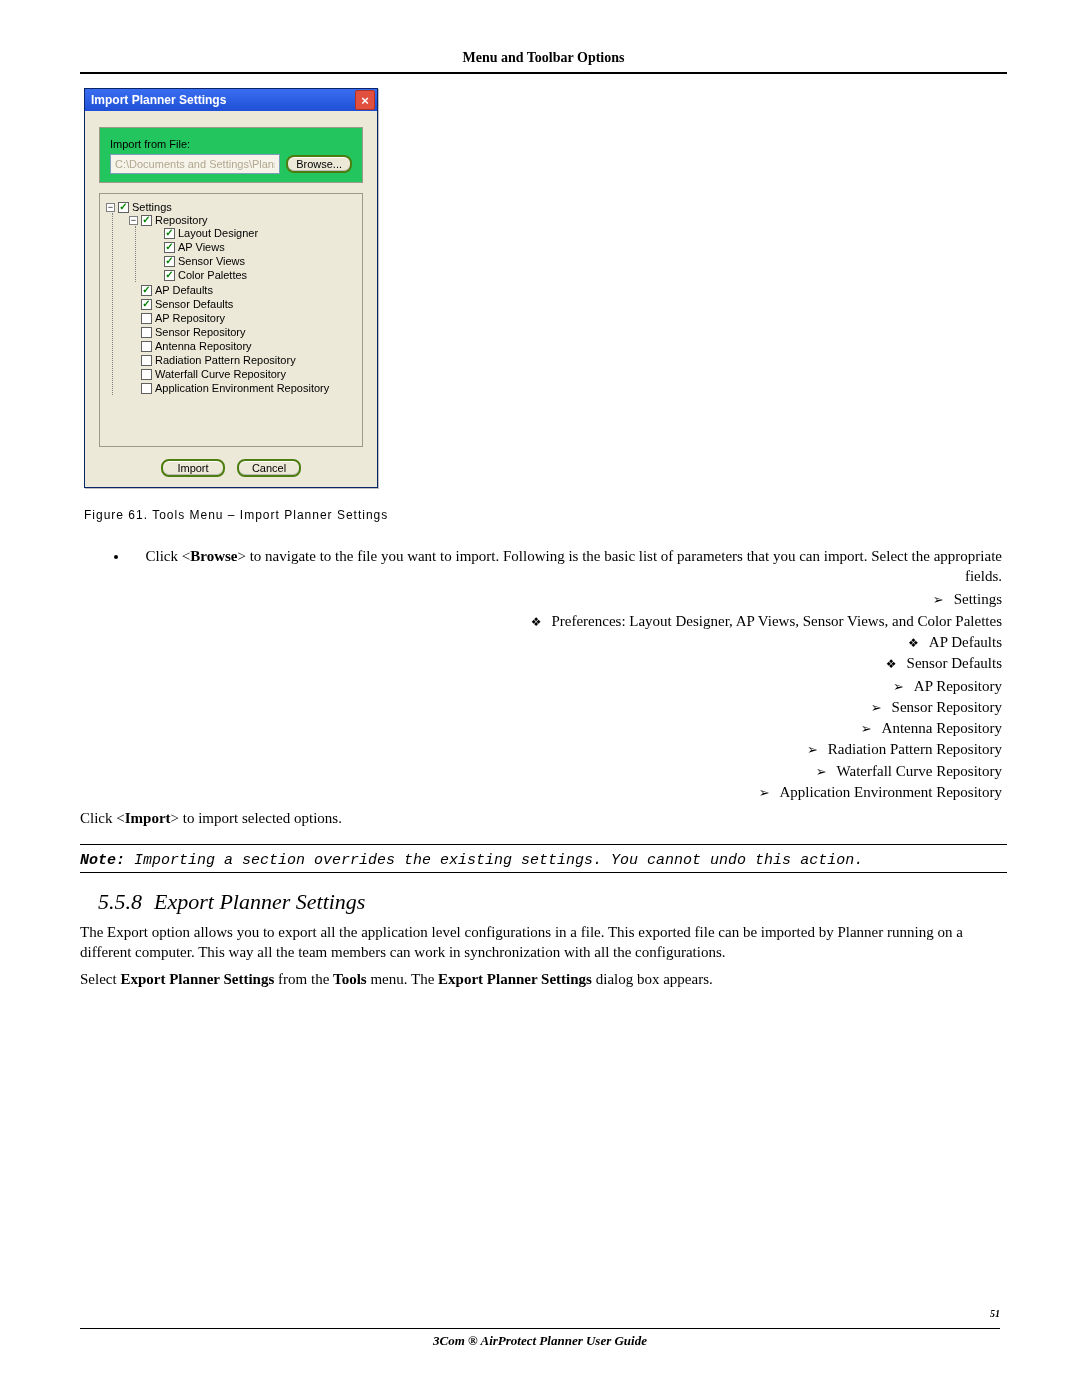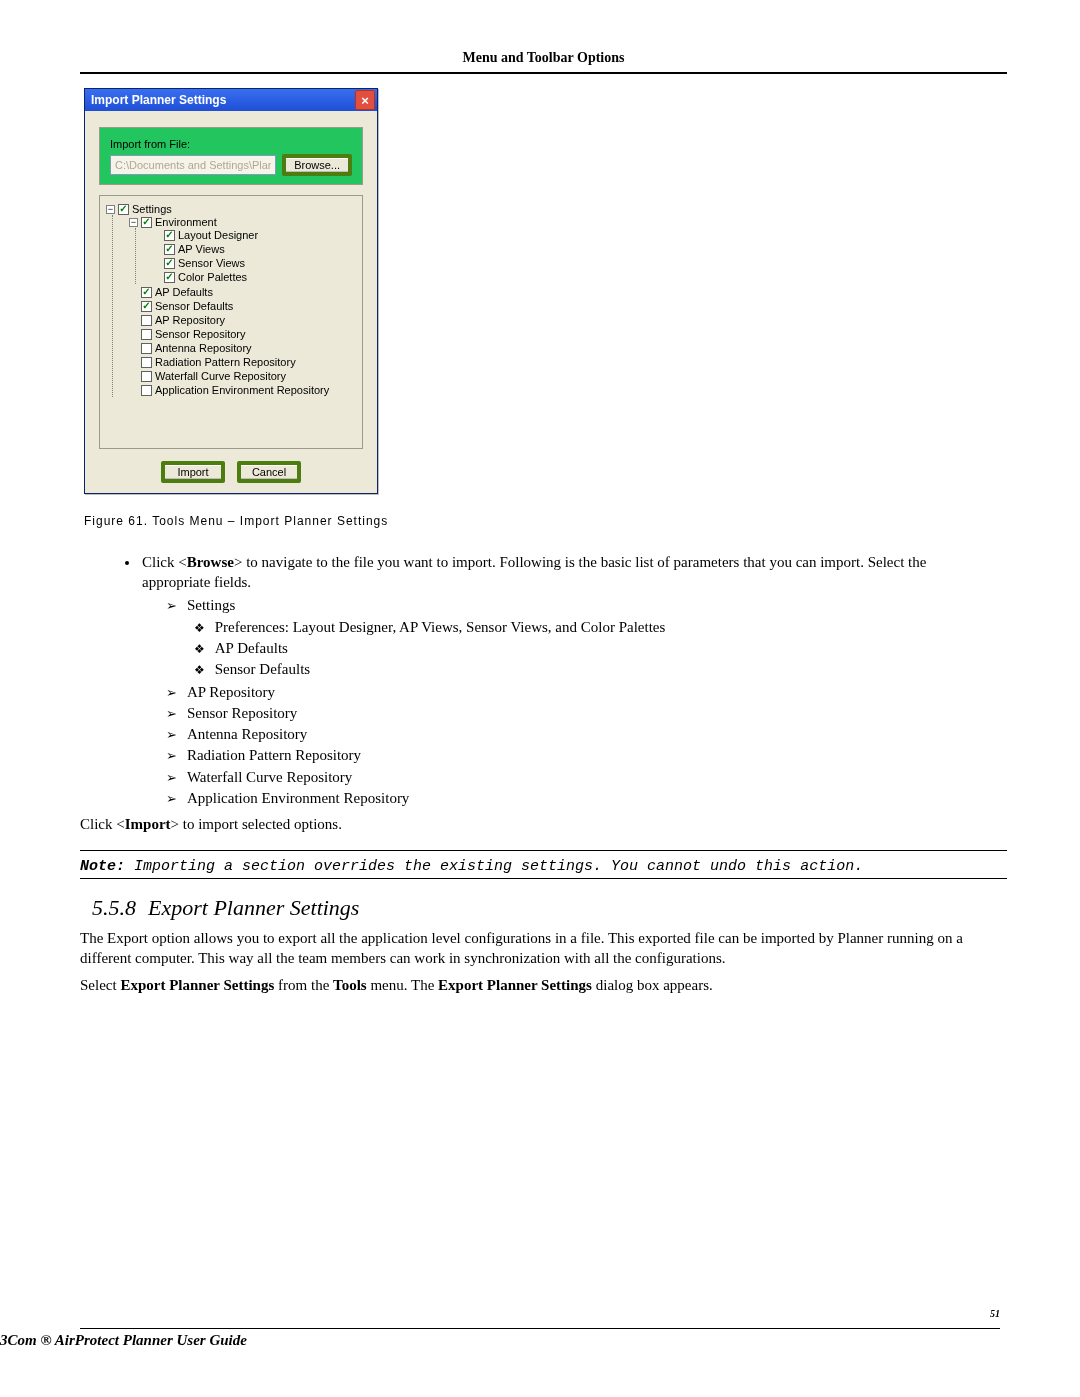--- a/index.html
+++ b/index.html
@@ -92,22 +92,22 @@
     border: 1px solid #7f9db9;
     height: 18px;
     font-size: 11px;
     color: #b1a88f;
     padding: 0 4px;
     font-style: normal;
     font-family: Tahoma, Geneva, sans-serif;
   }
   .xp-btn {
     background: #ece9d8;
-    border: 4px solid #4d7c0f;
-    border-radius: 2px;
+    border: 2px solid #4d7c0f;
+    border-radius: 8px;
     font-size: 11px;
     padding: 1px 8px;
     font-family: Tahoma, Geneva, sans-serif;
     cursor: default;
     box-shadow: inset 0 1px 0 #fff, inset 0 -1px 0 #bdbdbd;
   }
   .tree-panel {
     height: 240px;
     overflow: hidden;
     padding: 6px 6px 6px 6px;
@@ -169,21 +169,21 @@
     margin: 6px 0 24px 4px;
   }
   .fig-cap .fignum { }
   .body-text { font-size: 15px; line-height: 1.35; }
   .body-text p { margin: 6px 0; }
   ul.doc-bullets {
     margin: 4px 0 4px 44px;
     padding: 0;
     list-style: disc;
   }
-  ul.doc-bullets > li { margin: 2px 16px; padding-left: 2px; }
+  ul.doc-bullets > li { margin: 2px 5px; padding-left: 2px; text-align: right; }
   ul.arrow-list, ul.diamond-list {
     list-style: none;
     margin: 2px 0 2px 24px;
     padding: 0;
   }
   ul.arrow-list > li::before {
     content: "➢";
     margin-right: 10px;
     font-size: 13px;
   }
@@ -195,45 +195,45 @@
   }
   ul.arrow-list > li, ul.diamond-list > li { margin: 1px 0; }
   .note-rule-top { border-top: 1px solid #000; margin-top: 16px; }
   .note-rule-bot { border-bottom: 1px solid #000; padding-bottom: 6px; margin-bottom: 14px; font-family: Liberation Mono, monospace; }
   .note-text { font-style: italic; padding: 6px 0 0 0; font-size: 15px; }
   .note-text b { font-style: italic; }
   h3.sect {
     font-style: italic;
     font-weight: normal;
     font-size: 22px;
-    margin: 10px 0 6px 12px;
+    margin: 10px 0 6px 18px;
   }
   h3.sect .secnum { margin-right: 12px; }
   .page-num {
     position: absolute;
     right: 80px;
     bottom: 64px;
     font-style: italic;
     font-weight: bold;
     font-size: 10px;
   }
   .footer-rule {
     position: absolute;
     left: 80px; right: 80px;
     bottom: 54px;
     border-top: 1px solid #000;
   }
   .footer-text {
     position: absolute;
     left: 0; right: 0;
     bottom: 34px;
-    text-align: left;
+    text-align: center;
     font-style: italic;
     font-weight: bold;
-    font-size: 15px;
+    font-size: 13px;
   }
 </style>
 </head>
 <body>
 
 <div class="page">
   <div class="running-head">Menu and Toolbar Options</div>
   <div class="top-rule-heavy"></div>
 
   <div class="dialog">
@@ -256,21 +256,21 @@
             <div class="row">
               <span class="expander">−</span>
               <span class="cb">✓</span>
               <span>Settings</span>
             </div>
             <ul>
               <li class="tree-item">
                 <div class="row">
                   <span class="expander">−</span>
                   <span class="cb">✓</span>
-                  <span>Environment</span>
+                  <span>Repository</span>
                 </div>
                 <ul>
                   <li class="tree-item">
                       <div class="row">
                         <span class="expander blank"></span>
                         <span class="cb">✓</span>
                         <span>Layout Designer</span>
                       </div>
                     </li>
                   <li class="tree-item">

